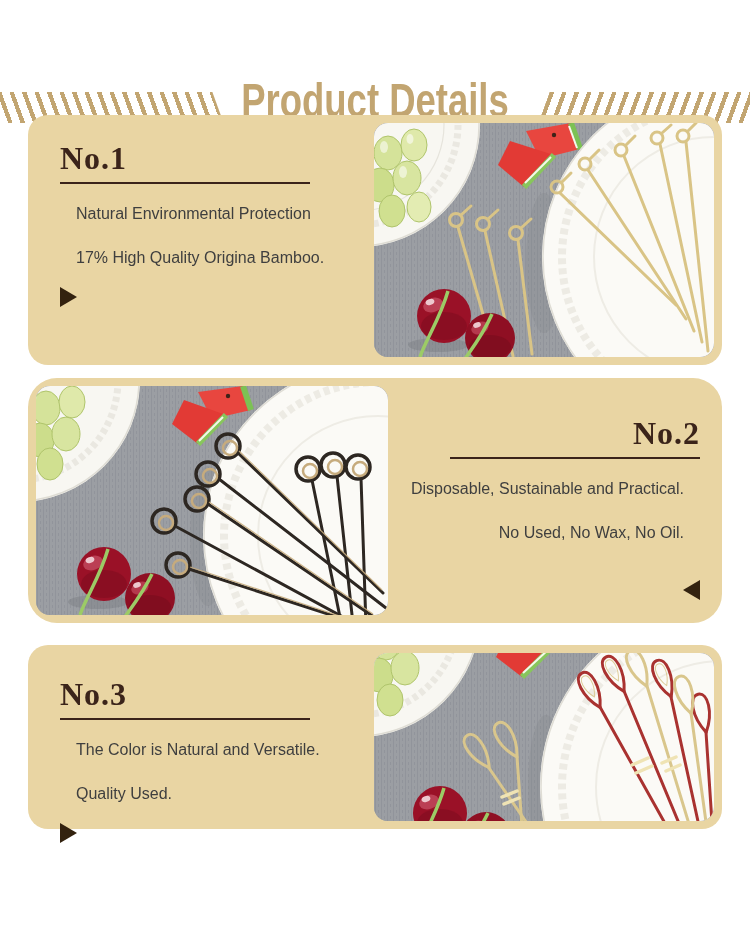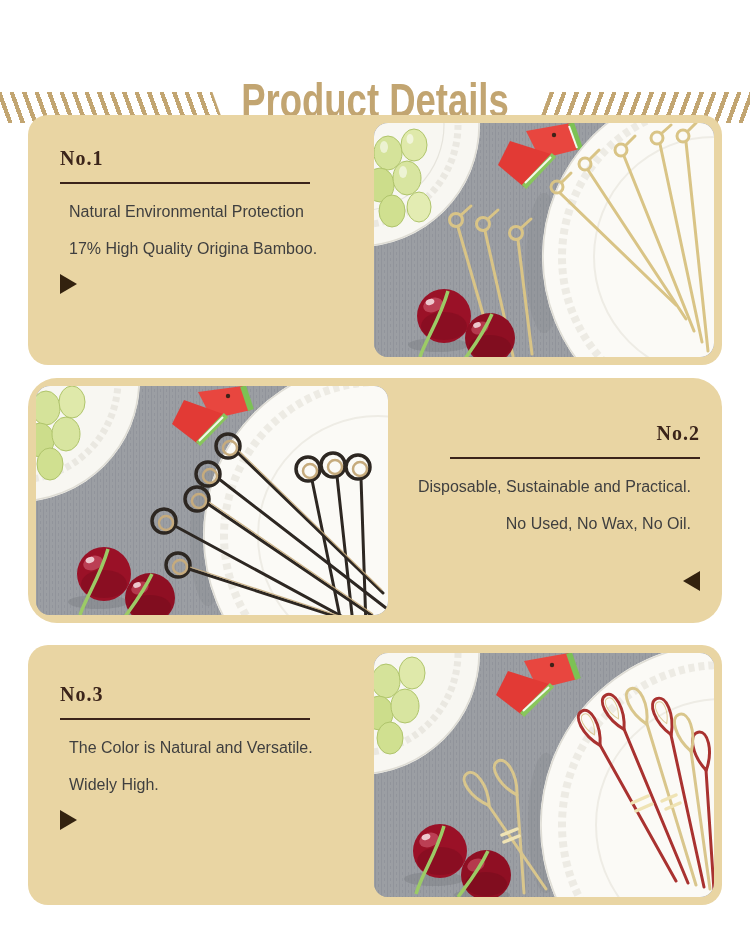--- a/index.html
+++ b/index.html
@@ -26,40 +26,40 @@
   .slash-band.left  { left: -10px;  width: 228px; transform: skewX(20deg); }
   .slash-band.right { right: -10px; width: 216px; transform: skewX(-20deg); }
 
   
   .card {
     position: absolute; left: 28px; width: 694px;
     background: var(--card-bg, #E9D5A3); border-radius: 20px;
   }
   .card-1 { top: 115px; height: 250px; }
   .card-2 { top: 378px; height: 245px; border-radius: 29px; }
-  .card-3 { top: 645px; height: 260px; padding-left: 36px; }
+  .card-3 { top: 645px; height: 184px; padding-left: 36px; }
 
   .photo { position: absolute; top: 8px; bottom: 8px; overflow: hidden; border-radius: 14px; background: #9B9EA3; }
   .photo.right { left: 346px; right: 8px; }
   .photo.left  { left: 8px; width: 352px; }
   .photo svg { display: block; width: 100%; height: 100%; }
 
   .text-block { position: absolute; }
   .card-1 .text-block { left: 32px; top: 26px; width: 300px; }
   .card-2 .text-block { right: 22px; top: 38px; width: 330px; text-align: right; }
   .card-3 .text-block { left: 32px; top: 32px; width: 332px; }
 
   .sec-no {
     margin: 0; font-family: "Liberation Serif", serif; font-weight: 700;
-    font-size: 20px; line-height: 34px; color: var(--brown, #3B241A); letter-spacing: 1px;
+    font-size: 32px; line-height: 34px; color: var(--brown, #3B241A); letter-spacing: 1px;
   }
   .rule { height: 2px; width: 250px; background: var(--brown, #4B2B16); margin-top: 7px; }
   .card-2 .rule { margin-left: auto; }
   .lines { margin-top: 14px; }
-  .line { margin: 9px; font-size: 16px; line-height: 27.5px; color: var(--body, #3F3F3F); }
+  .line { margin: 16px; font-size: 16px; line-height: 27.5px; color: var(--body, #3F3F3F); }
 
   .arrow { width: 0; height: 0; border-top: 10px solid transparent; border-bottom: 10px solid transparent; margin-top: 12px; }
   .arrow.dir-right { border-left: 17px solid var(--arrow, #33220F); }
   .arrow.dir-left  { border-right: 17px solid var(--arrow, #33220F); margin-left: auto; }
   .card-2 .arrow { margin-top: 34px; }
 </style>
 </head>
 <body style="background: rgb(255, 255, 255);">
 
 <div class="page">
@@ -266,21 +266,21 @@
       <div class="arrow dir-left"></div>
     </div>
   </section>
 
   <section class="card card-3">
     <div class="text-block">
       <h2 class="sec-no">No.3</h2>
       <div class="rule"></div>
       <div class="lines">
         <p class="line">The Color is Natural and Versatile.</p>
-        <p class="line">Widely High.</p>
+        <p class="line">Quality Used.</p>
       </div>
       <div class="arrow dir-right"></div>
     </div>
 
     <div class="photo right">
       <svg viewBox="0 0 340 244" preserveAspectRatio="xMidYMid slice">
         <defs>
           <pattern id="tex3" width="6" height="6" patternUnits="userSpaceOnUse">
             <rect width="6" height="6" fill="#9B9EA3"></rect>
             <path d="M1.5 0V6M4.5 3V6" stroke="#90939A" stroke-width="0.9"></path>

